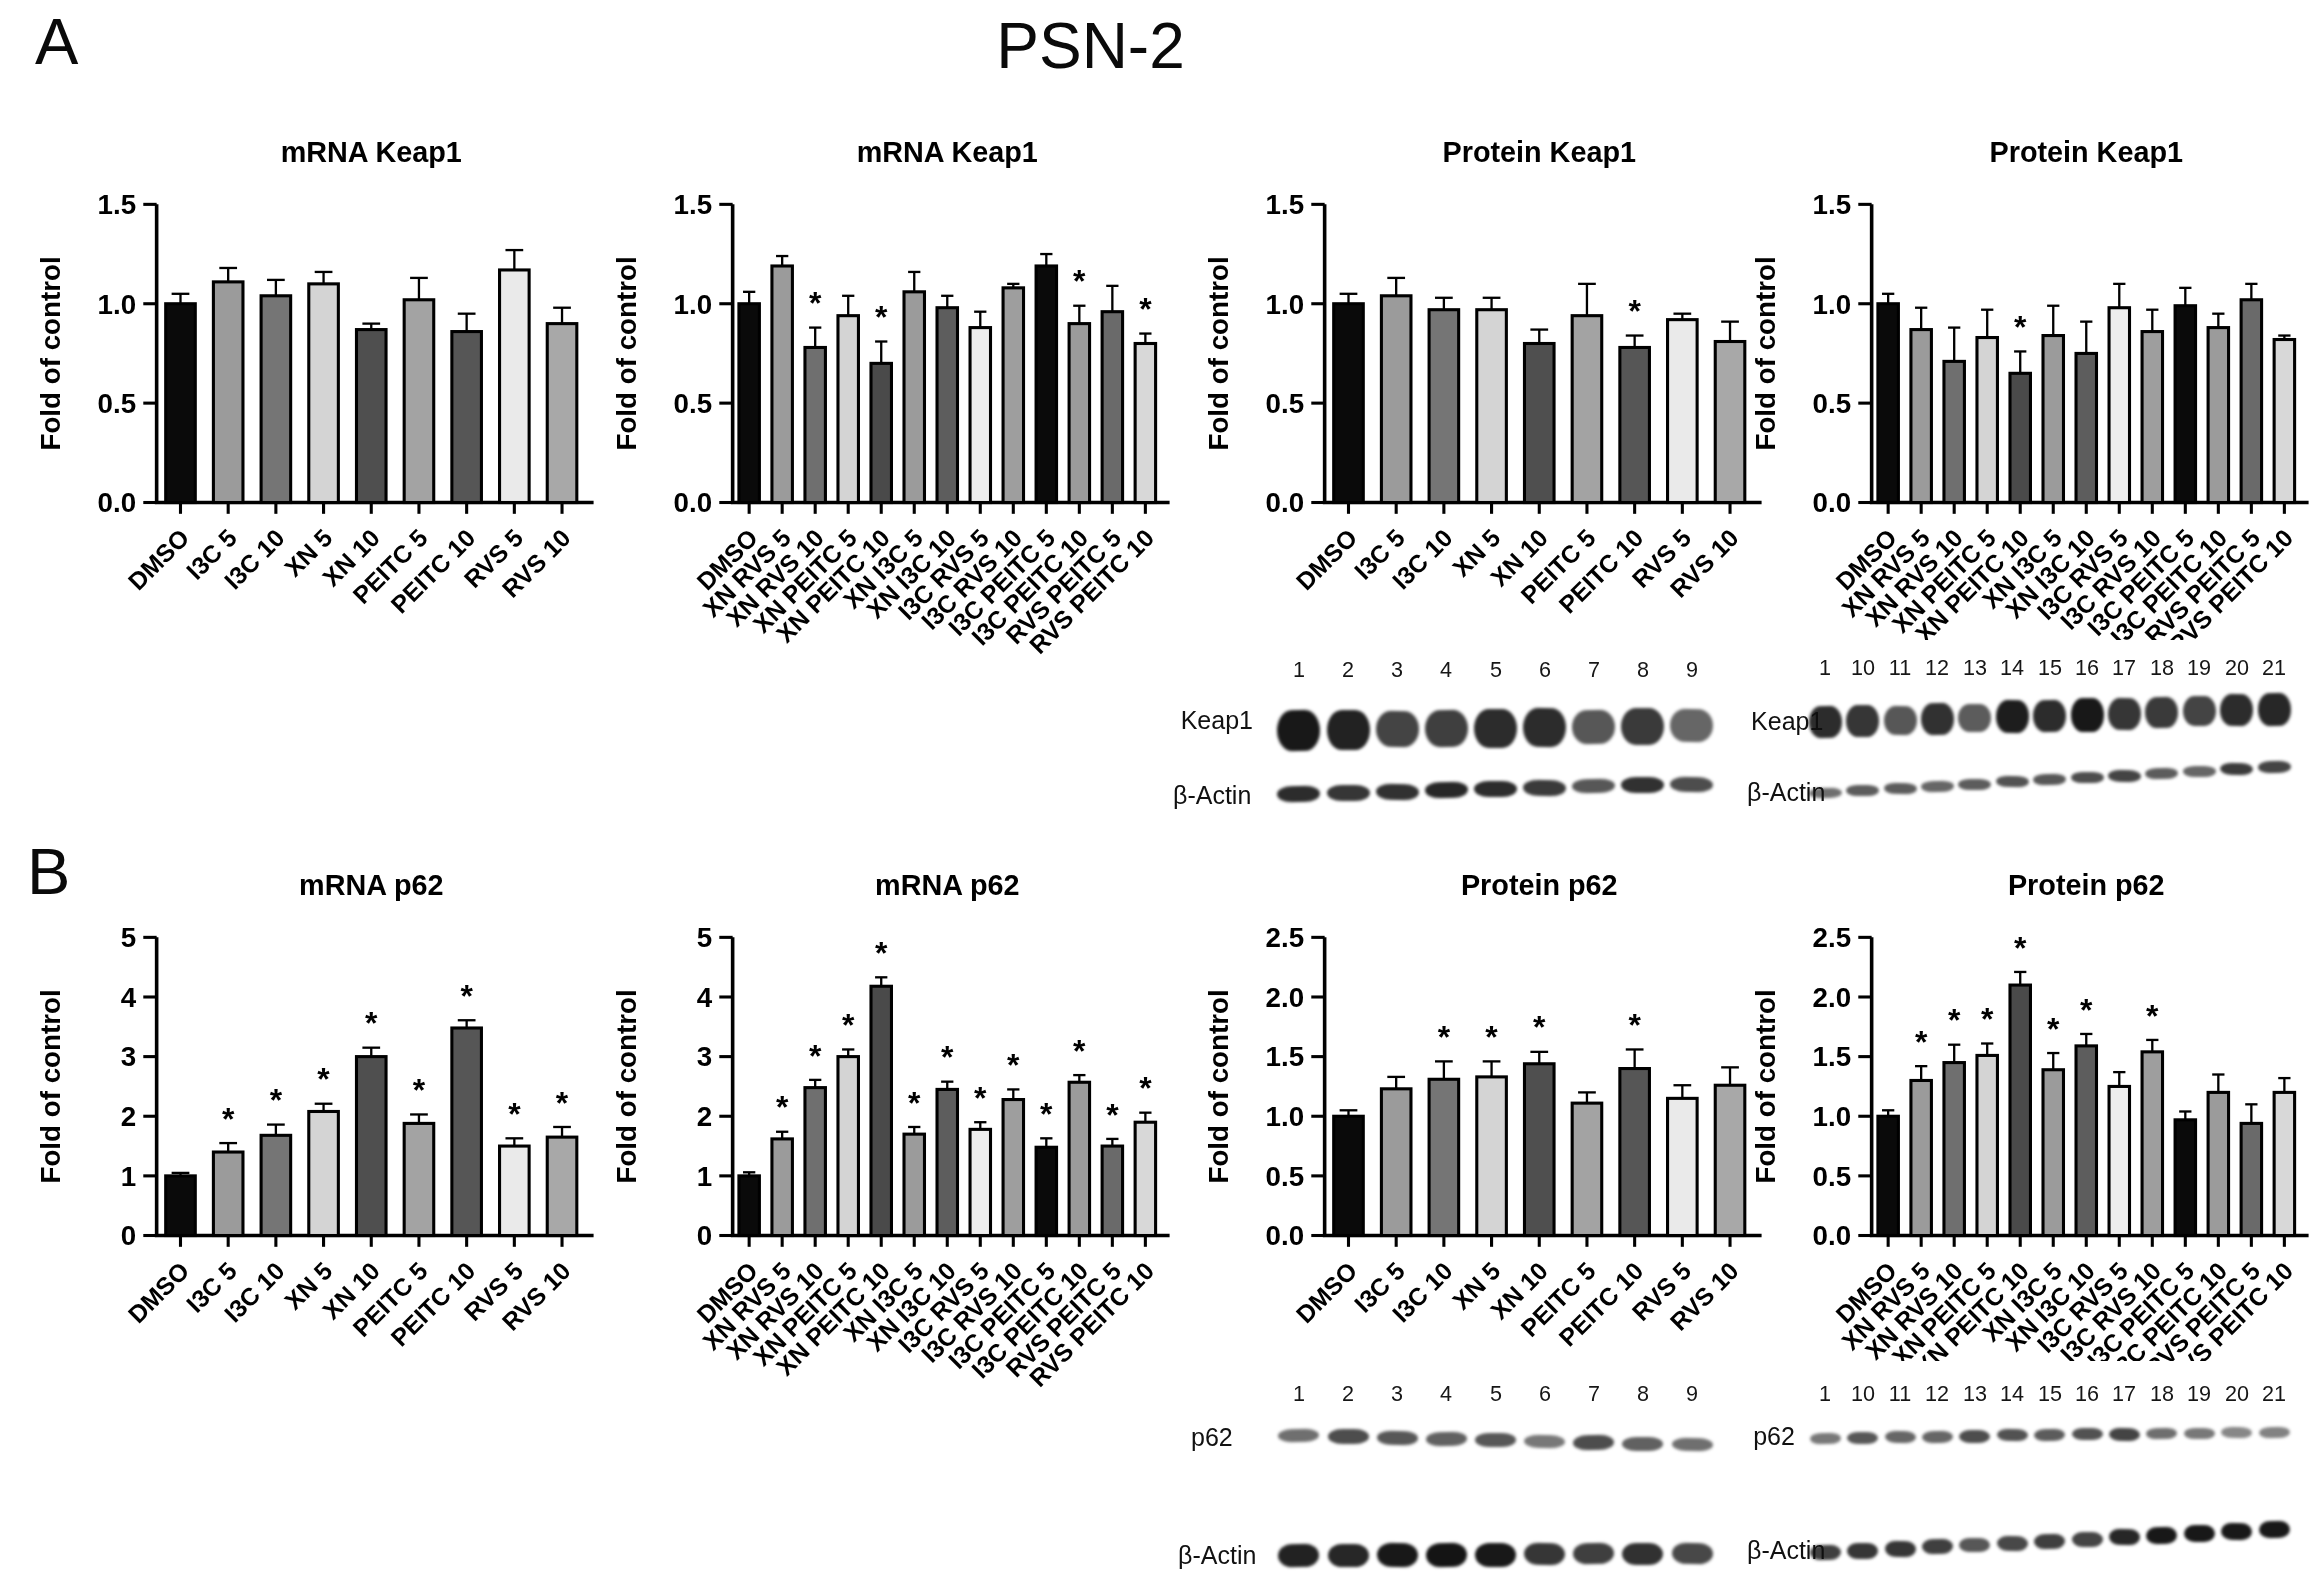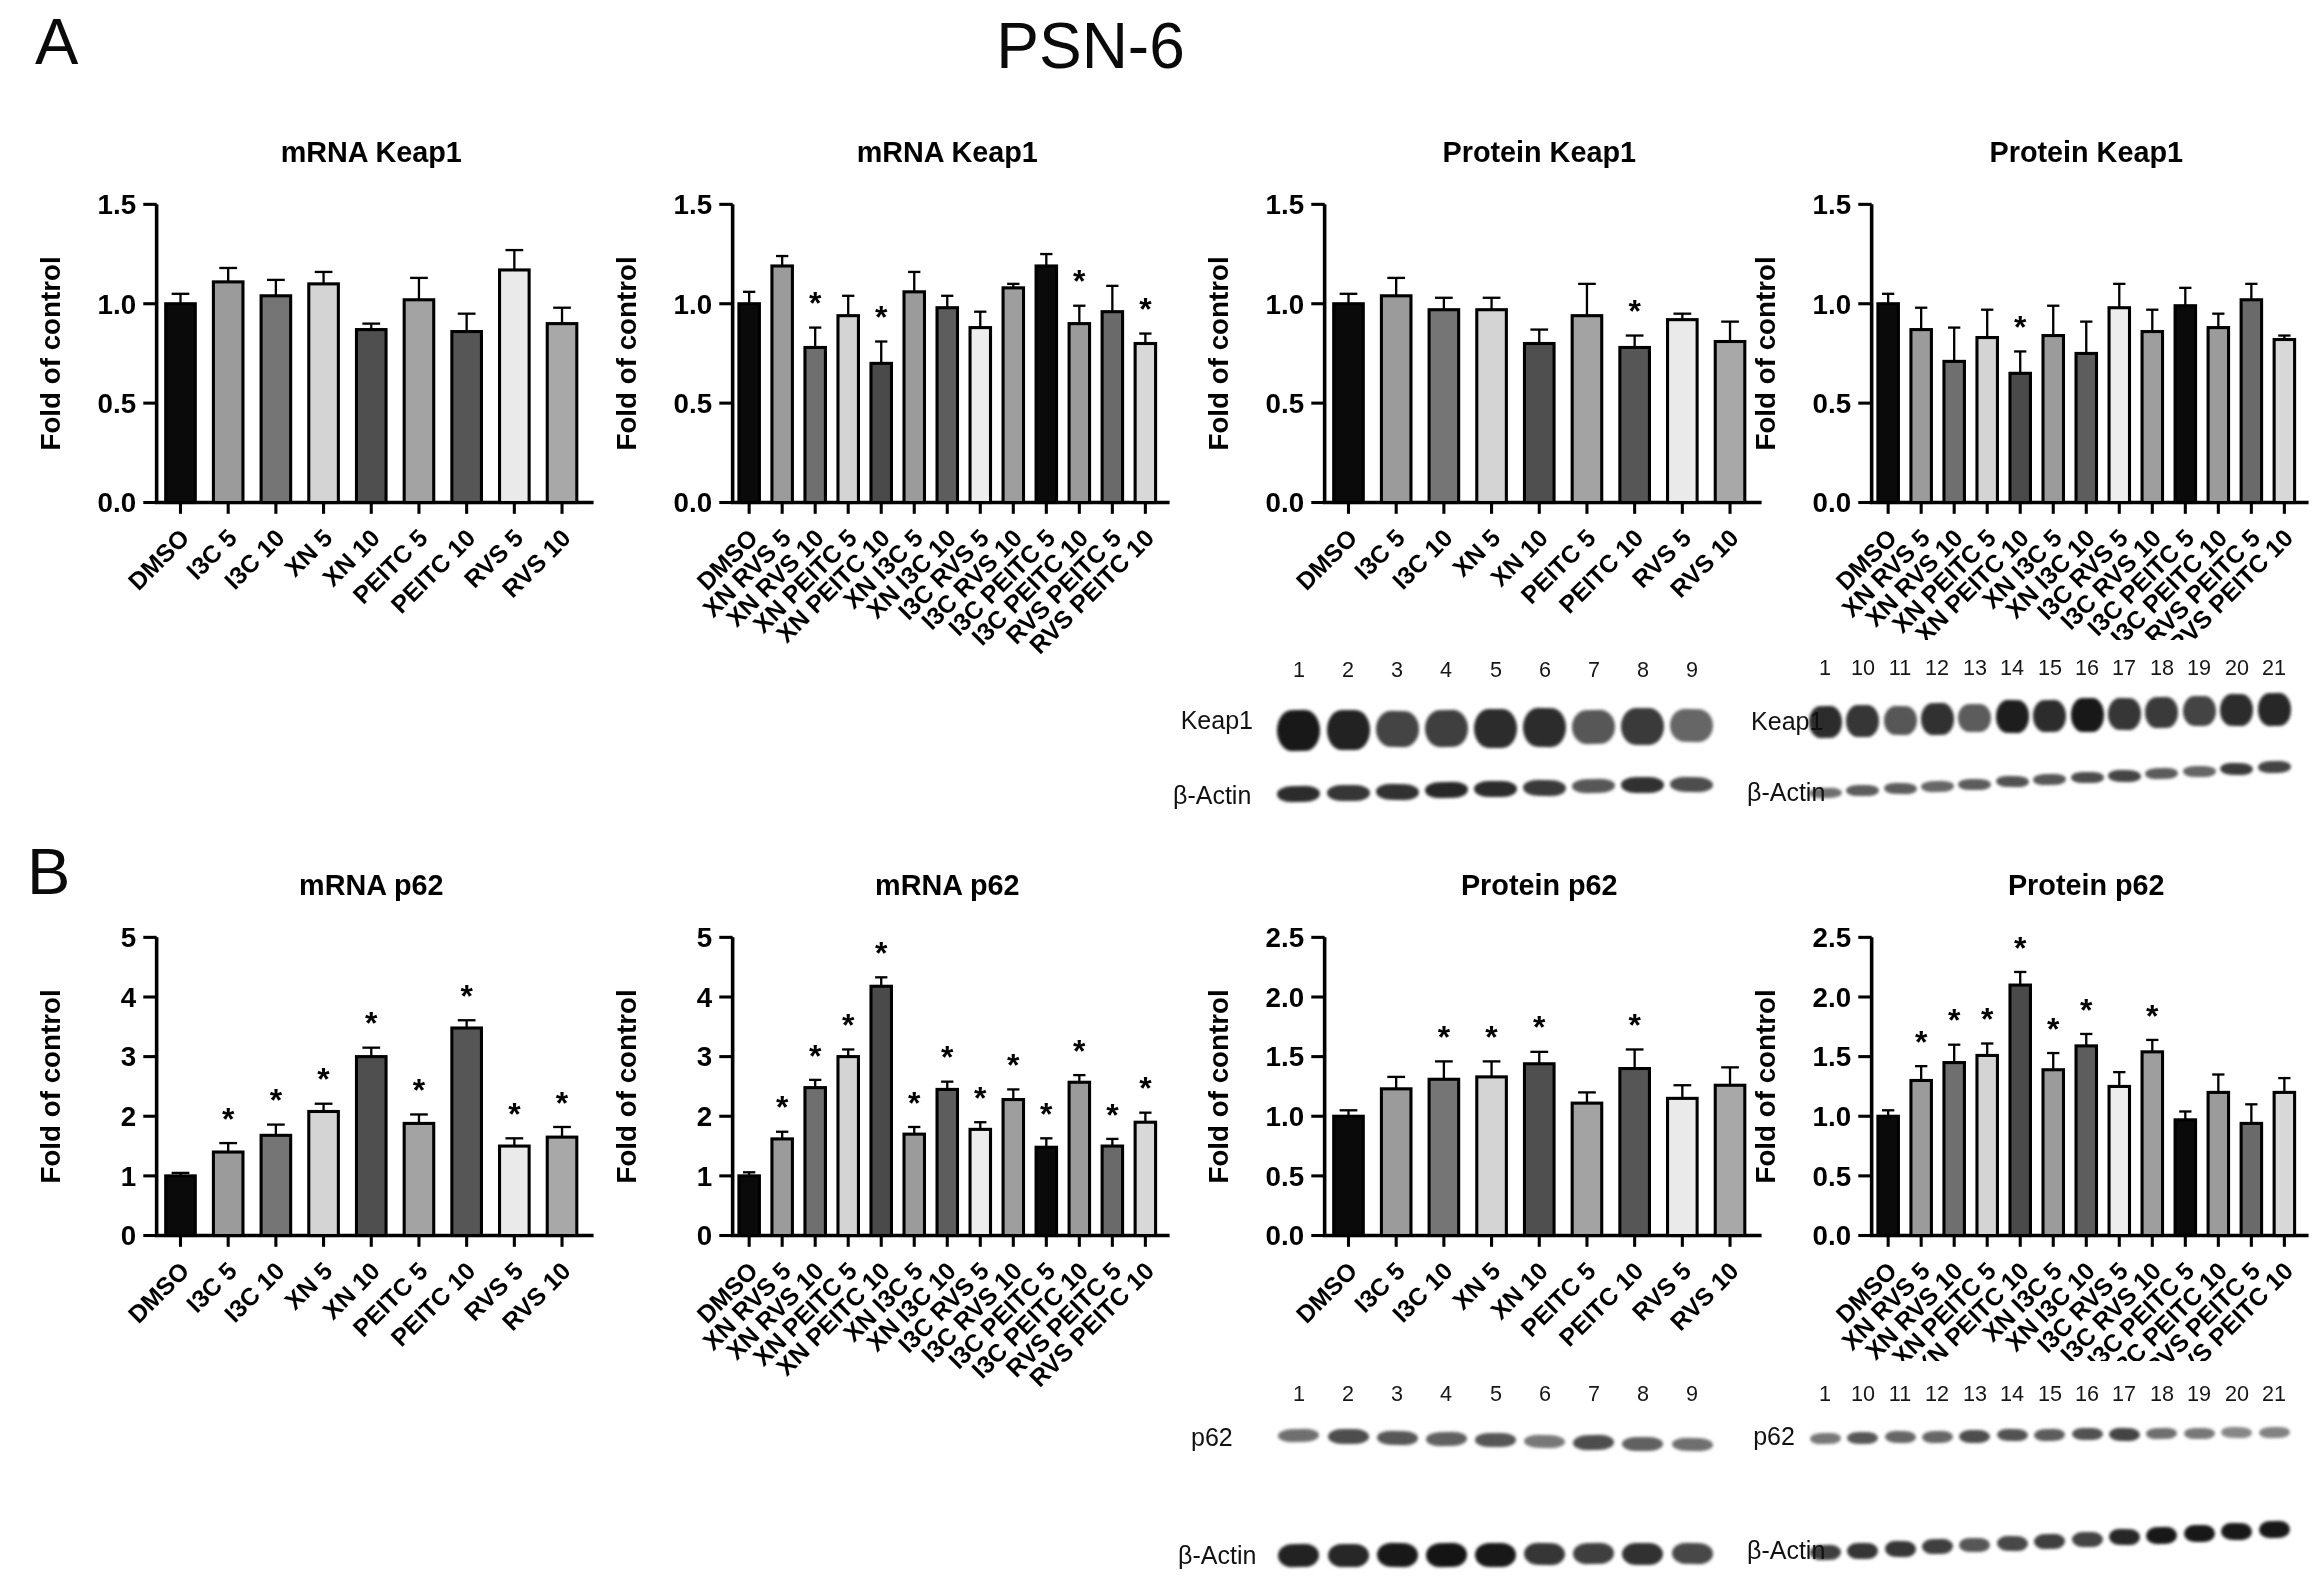--- a/index.html
+++ b/index.html
@@ -15,21 +15,21 @@
   .blot-label{position:absolute;font-size:25px;color:#111;transform:translateY(-50%);white-space:nowrap;}
   .band{position:absolute;border-radius:45%/65%;filter:blur(1.5px);}
 </style>
 </head>
 <body>
 
 <div class="canvas">
 
   <div class="panel-letter" style="left:35px;top:9.3px">A</div>
 
-  <div class="fig-title">PSN-6</div>
+  <div class="fig-title">PSN-2</div>
 
   <div class="panel-letter" style="left:27px;top:839px">B</div>
 
   <div class="chart" style="left: 28px; top: 118px; width: 576px; height: 622px;">
       <svg viewBox="0 0 1120 1210" width="576" height="622">
         <text x="667.5" y="86" font-size="56" font-weight="bold" text-anchor="middle" fill="#000" font-family="&quot;Liberation Sans&quot;, sans-serif">mRNA Keap1</text>
         <text x="0" y="0" font-size="54" font-weight="bold" text-anchor="middle" fill="#000" font-family="&quot;Liberation Sans&quot;, sans-serif" transform="translate(62 458) rotate(-90)">Fold of control</text>
         <path d="M 250 168 L 250 748 L 1100 748" fill="none" stroke="#000" stroke-width="7"></path>
         <line x1="224" y1="748" x2="250" y2="748" stroke="#000" stroke-width="6"></line>
         <text x="210" y="767" font-size="54" font-weight="bold" text-anchor="end" fill="#000" font-family="&quot;Liberation Sans&quot;, sans-serif">0.0</text>

